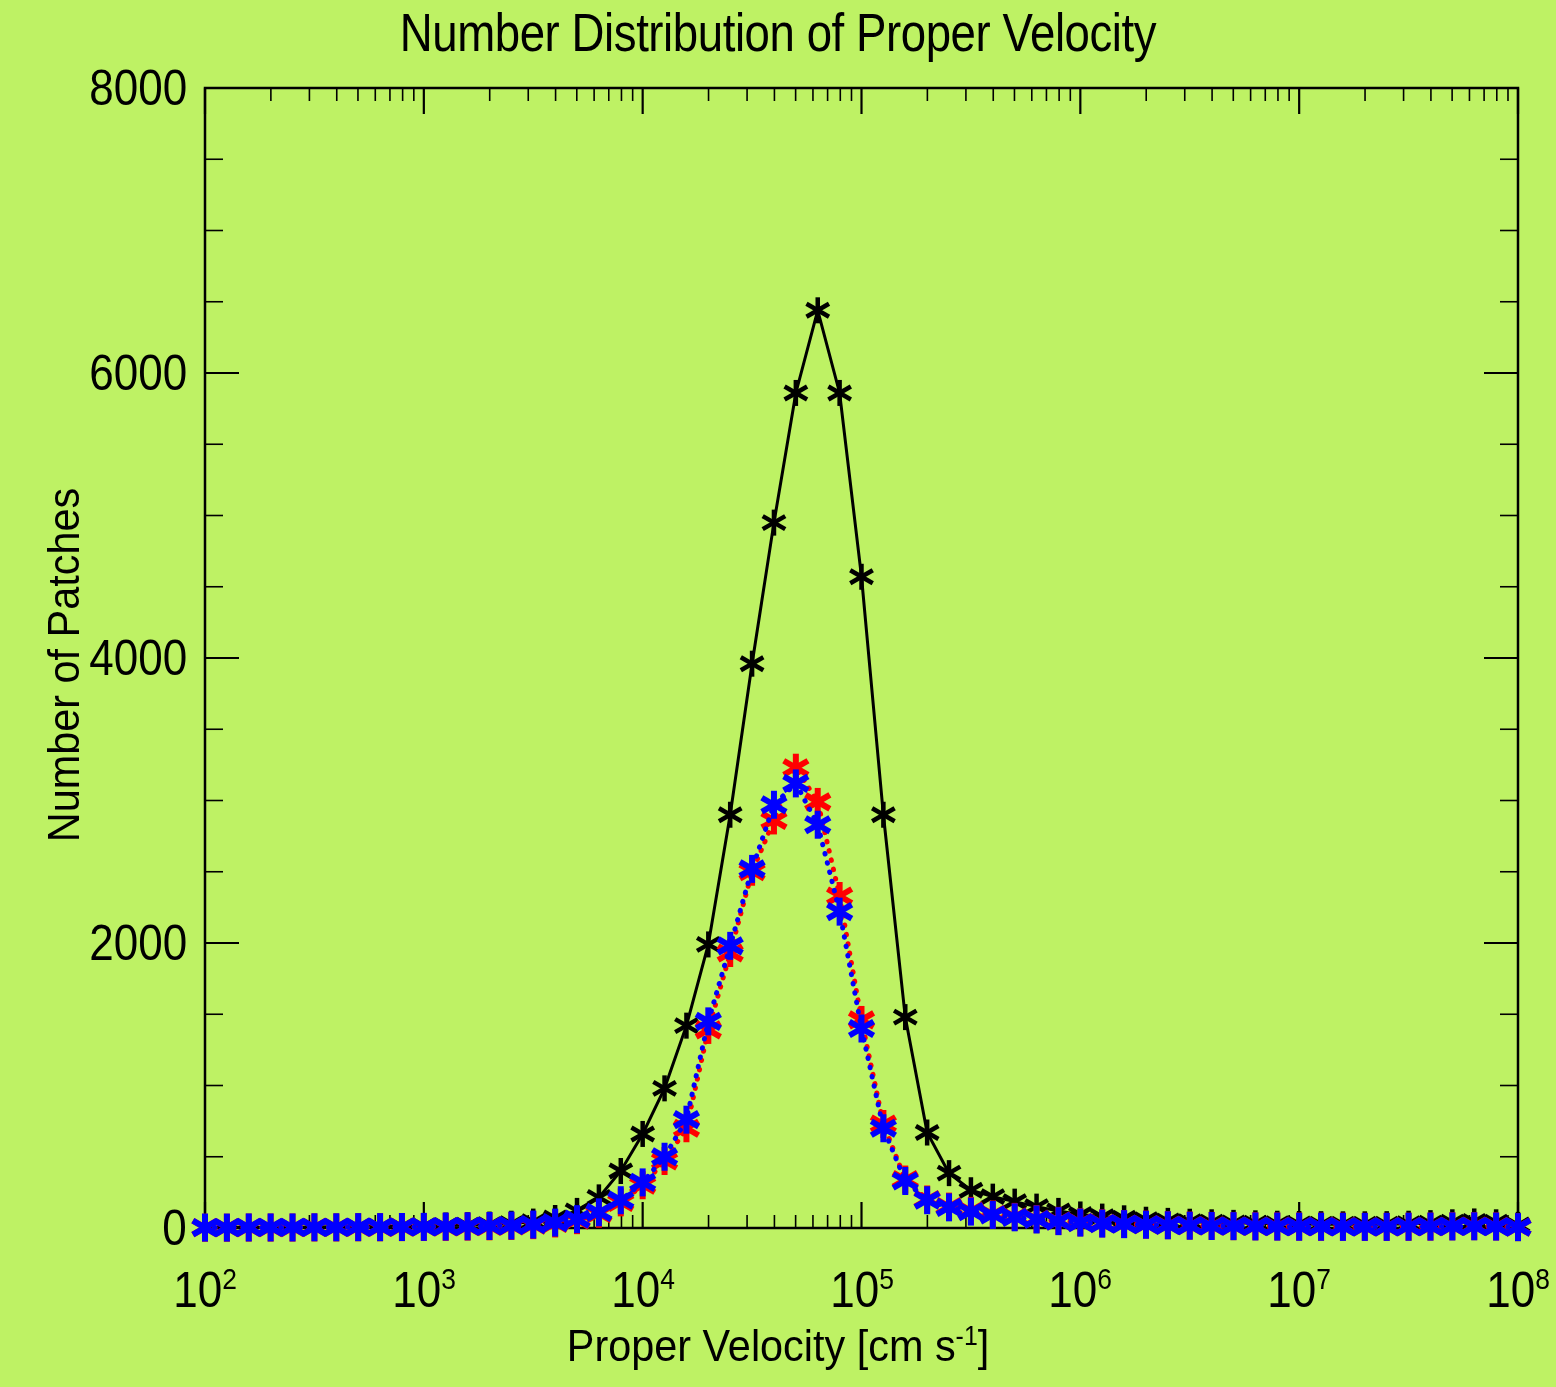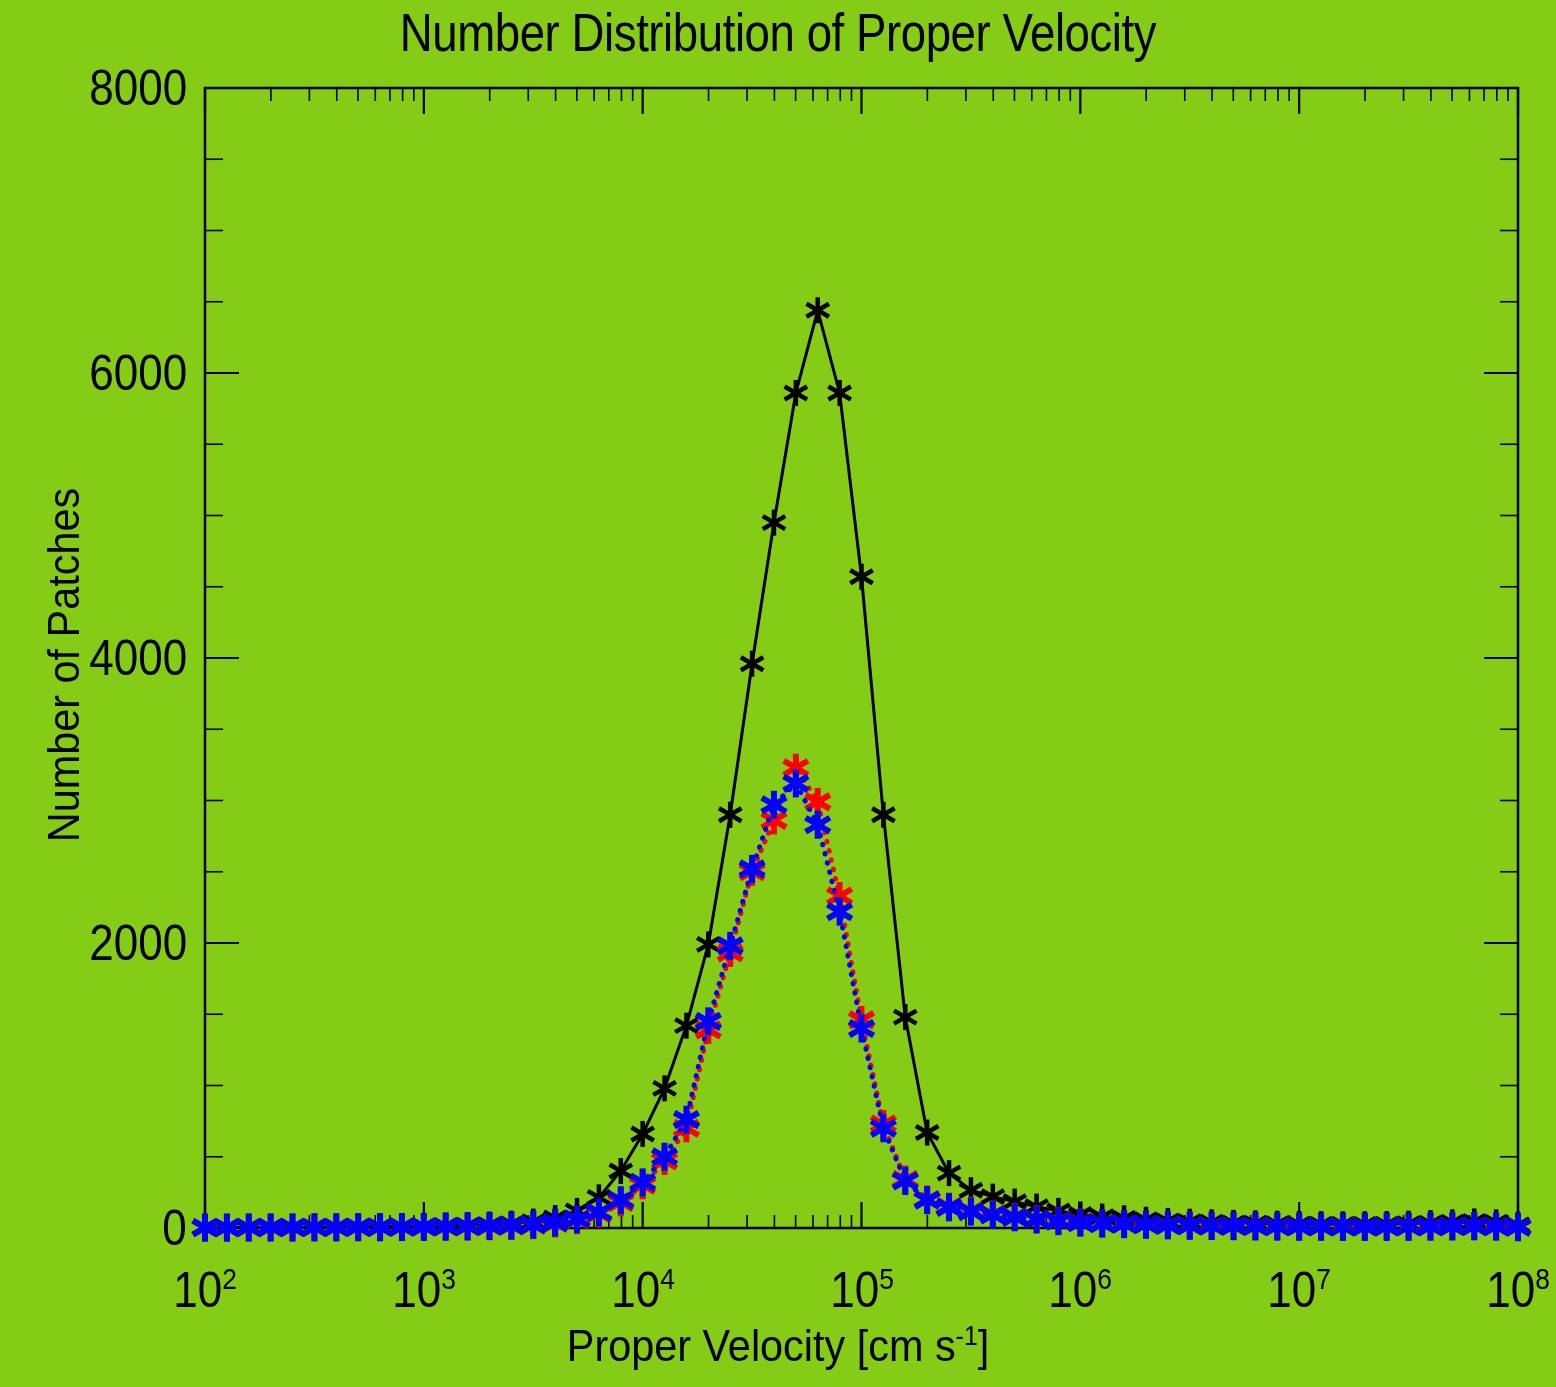--- a/index.html
+++ b/index.html
@@ -1,18 +1,18 @@
 <!DOCTYPE html>
 <html><head>
 <meta charset="utf-8">
 <style>
   html,body{margin:0;padding:0;background:#ffffff;}
   body{width:1556px;height:1387px;overflow:hidden;
        font-family:"Liberation Sans",sans-serif;color:#000;}
-  #root{position:relative;width:1556px;height:1387px;background:#84cc16;}
+  #root{position:relative;width:1556px;height:1387px;background:#bef264;}
   #chart-title{
     position:absolute;left:0;top:2px;width:1556px;text-align:center;
     font-size:53px;line-height:62px;letter-spacing:-0.5px;
     font-family:"Liberation Sans",sans-serif;font-weight:400;
     transform:scaleX(0.86);transform-origin:50% 0;
   }
   #plot-svg{position:absolute;left:0;top:0;}
   .axis-label{
     font-family:"Liberation Sans",sans-serif;font-weight:400;
   }

